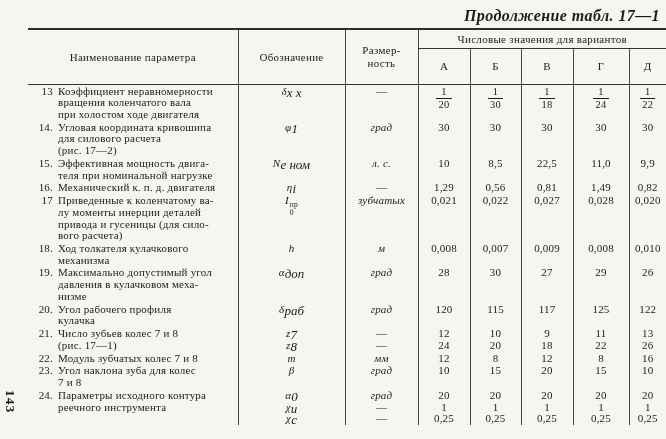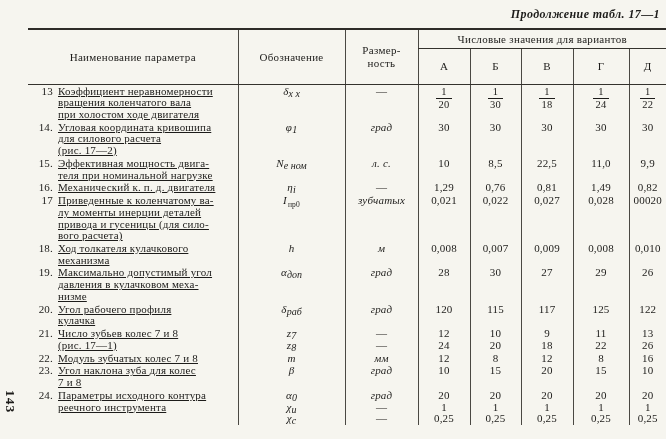--- a/index.html
+++ b/index.html
@@ -3,21 +3,21 @@
 <meta charset="utf-8">
 <style>
   html,body { margin:0; padding:0; background:#e8e6e0; }
   .page {
     position:relative; width:666px; height:439px; overflow:hidden;
     background:#f6f5ef; color:#1d1c1a;
     font-family:"Liberation Serif", serif;
   }
   .cont-title {
     position:absolute; top:7px; right:6px;
-    font-style:italic; font-weight:bold; font-size:12px; letter-spacing:.4px;
+    font-style:italic; font-weight:bold; font-size:16px; letter-spacing:.4px;
   }
   .folio {
     position:absolute; left:0px; top:392px; width:20px; text-align:center;
     font-weight:bold; font-size:13.5px; letter-spacing:1px;
     transform:rotate(90deg);
   }
   table.params {
     position:absolute; left:28px; top:28px; width:638px;
     border-collapse:collapse; table-layout:fixed;
     border-top:2.5px solid #2e2c28;
@@ -30,29 +30,29 @@
     border-bottom:1.4px solid #34322d; text-align:center; vertical-align:middle;margin-top:40px;
   }
   tr.hrow1 { height:19px; }
   tr.hrow2 { height:36px; }
   .h-unit { white-space:pre-line; line-height:12.5px; }
   tbody td {
     vertical-align:top; font-size:11px; line-height:11.6px;
     padding-top:1.3px; letter-spacing:.2px;
   }
   .name-cell { padding-left:1px; }
-  .pline { white-space:nowrap; overflow:hidden;text-decoration:underline; }
+  .pline { white-space:nowrap; overflow:hidden; }
   .pnum  { display:inline-block; width:24px; text-align:right; margin-right:5px; }
   .cont  { padding-left:29px; }
   .sym-cell, .unit-cell, .val-cell { text-align:center; }
   .sym-line { font-style:italic; }
   .sym-line i { font-style:italic; }
-  sub { font-size:10px; vertical-align:-2px; line-height:0; letter-spacing:0; font-style:italic; }
+  sub { font-size:13px; vertical-align:-2px; line-height:0; letter-spacing:0; font-style:italic; }
   .supsub {
-    display:inline-flex; flex-direction:row; text-align:left;
+    display:inline-flex; flex-direction:column; text-align:left;
     font-size:7.5px; line-height:7.5px; vertical-align:-3px; margin-left:1px; font-style:normal;
   }
   .unit-line { font-style:italic; }
   .unit-line.dash { font-style:normal; }
   .frac { display:inline-block; vertical-align:top; text-align:center;
           font-size:10.5px; line-height:10px; margin-top:1px; }
   .frac .n { display:block; border-bottom:1px solid #1d1c1a; padding:0 5px 1px; }
   .frac .d { display:block; padding-top:1.5px; }
 </style>
 </head>
@@ -182,21 +182,21 @@
           <td class="sym-cell bl">
             <div class="sym-line"><i>η</i><sub>i</sub></div>
           </td>
           <td class="unit-cell bl">
             <div class="unit-line dash">—</div>
           </td>
           <td class="val-cell bl">
             <div class="val-line">1,29</div>
           </td>
           <td class="val-cell bl">
-            <div class="val-line">0,76</div>
+            <div class="val-line">0,56</div>
           </td>
           <td class="val-cell bl">
             <div class="val-line">0,81</div>
           </td>
           <td class="val-cell bl">
             <div class="val-line">1,49</div>
           </td>
           <td class="val-cell bl blh">
             <div class="val-line">0,82</div>
           </td>
@@ -223,21 +223,21 @@
           <td class="val-cell bl">
             <div class="val-line">0,022</div>
           </td>
           <td class="val-cell bl">
             <div class="val-line">0,027</div>
           </td>
           <td class="val-cell bl">
             <div class="val-line">0,028</div>
           </td>
           <td class="val-cell bl blh">
-            <div class="val-line">00020</div>
+            <div class="val-line">0,020</div>
           </td>
         </tr>
         <tr>
           <td class="name-cell">
             <div class="pline"><span class="pnum">18.</span><span>Ход толкателя кулачкового</span></div>
             <div class="pline cont"><span>механизма</span></div>
           </td>
           <td class="sym-cell bl">
             <div class="sym-line"><i>h</i></div>
           </td>

